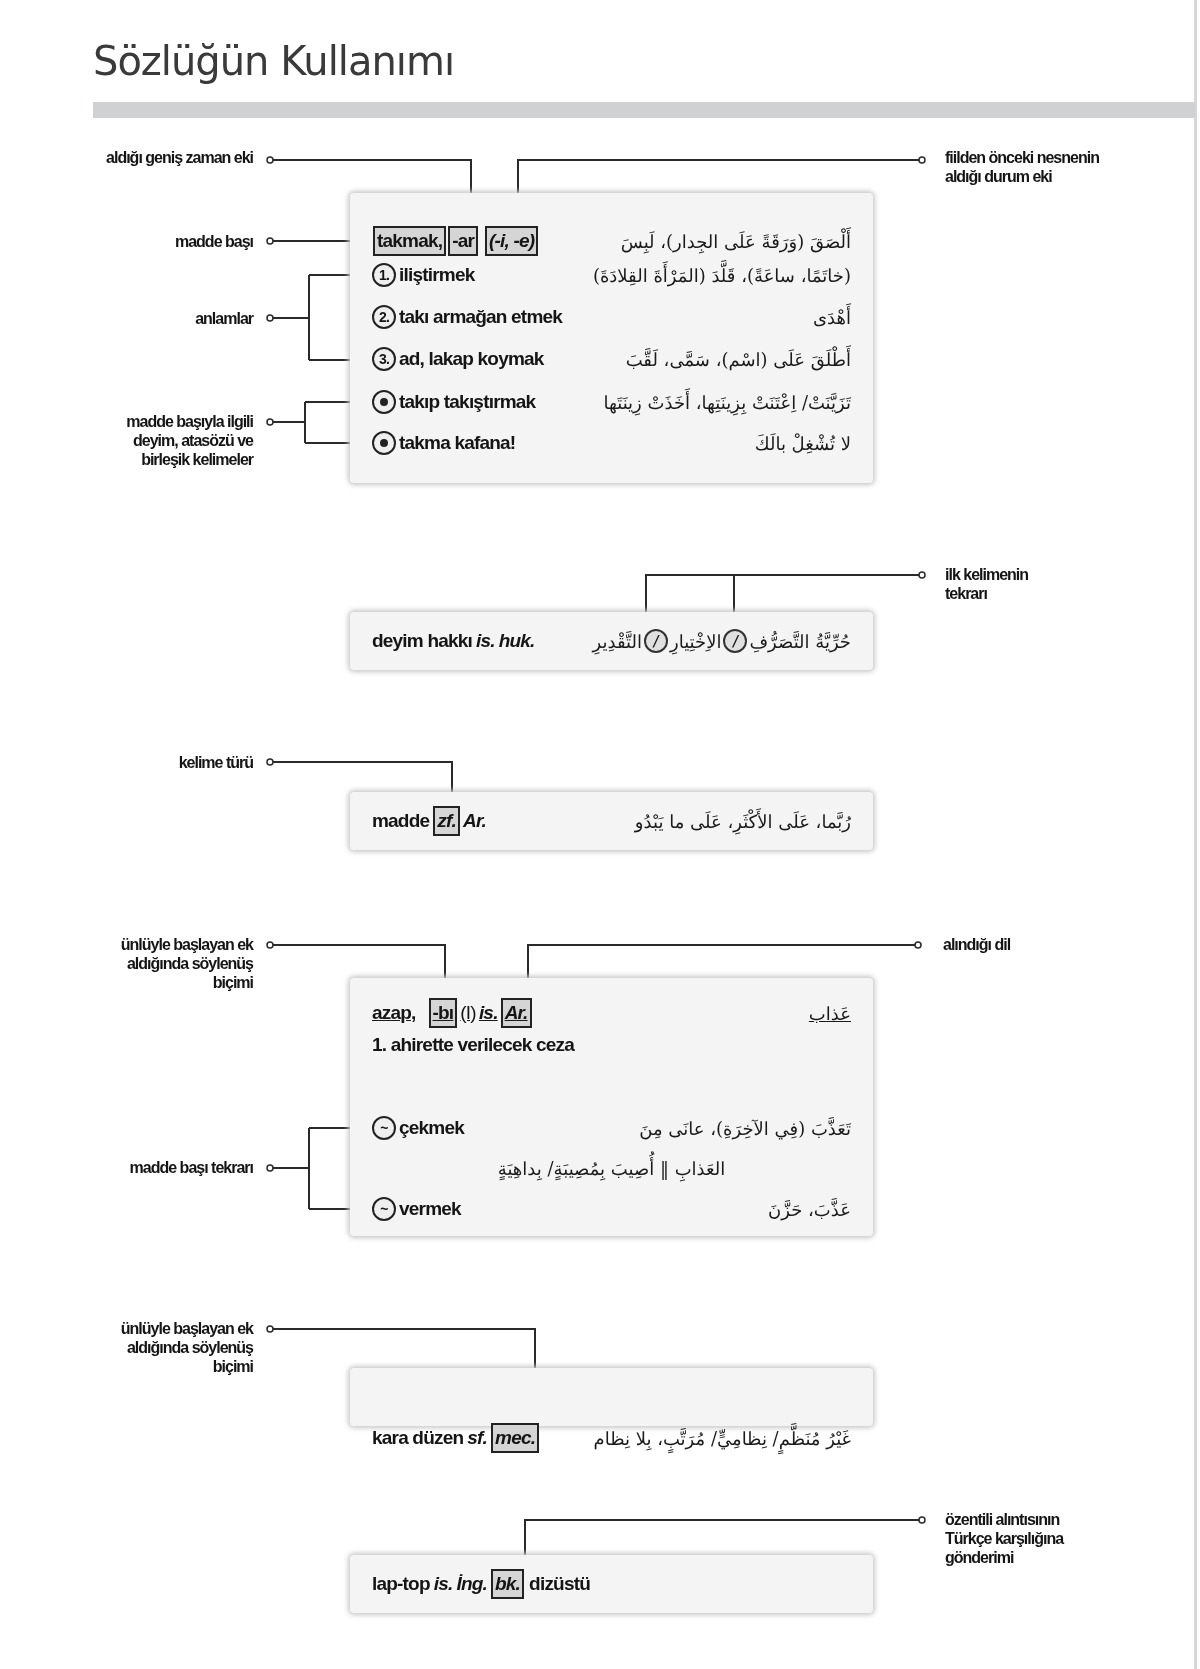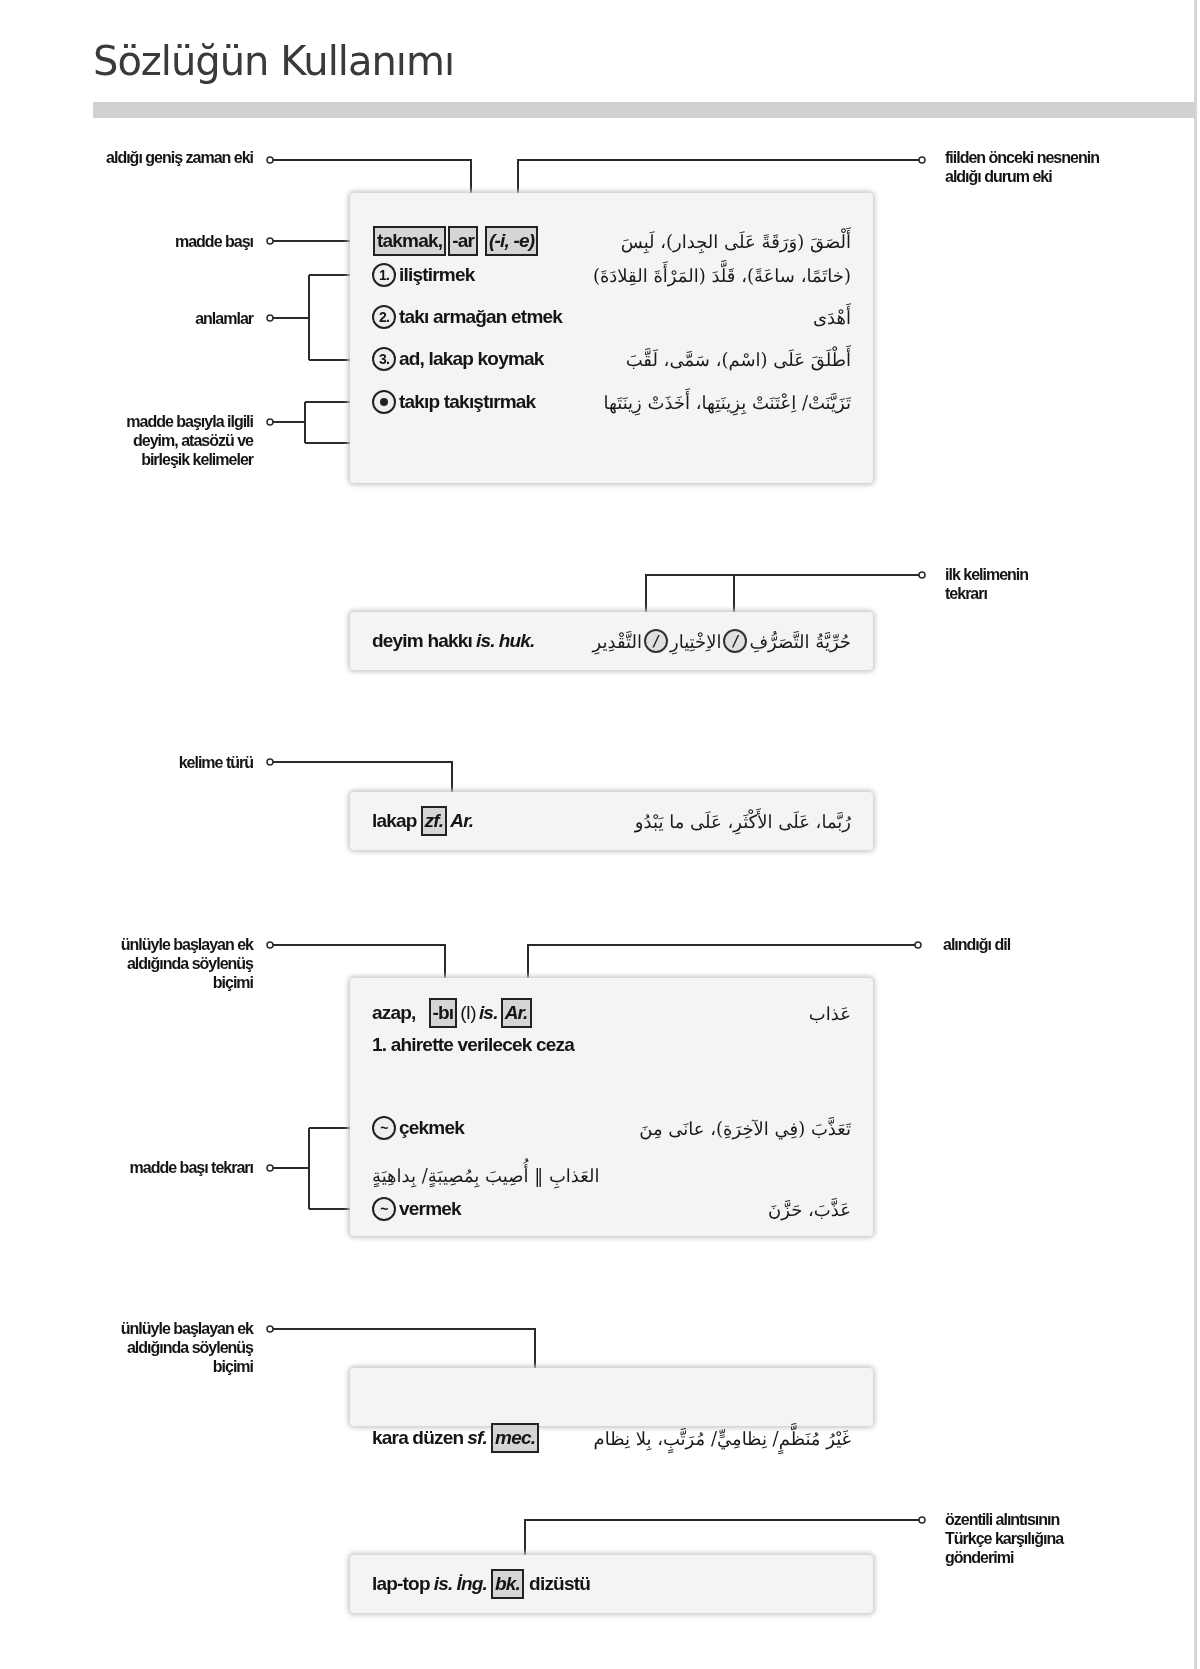--- a/index.html
+++ b/index.html
@@ -119,20 +119,27 @@
       </span>
     <span class="ar">أَطْلَقَ عَلَى (اسْم)، سَمَّى، لَقَّبَ</span>
   </div>
   <div class="row" style="top:194px;">
     <span class="tr">
         <span class="circ dot"></span>
         <span>takıp takıştırmak</span>
       </span>
     <span class="ar">تَزَيَّنَتْ/ اِعْتَنَتْ بِزِينَتِها، أَخَذَتْ زِينَتَها</span>
   </div>
+  <div class="row" style="top:235px;">
+    <span class="tr">
+        <span class="circ dot"></span>
+        <span>takma kafana!</span>
+      </span>
+    <span class="ar">لا تُشْغِلْ بالَكَ</span>
+  </div>
 </div>
 
 <div class="card" style="top:612px;height:58px;">
   <div class="row" style="top:14px;">
     <span class="tr">
       <span>deyim hakkı</span>
       <span class="it" style="margin-left:4px;">is.</span>
       <span class="it" style="margin-left:4px;">huk.</span>
     </span>
     <span class="ar" style="display:flex;align-items:center;gap:2px;">
@@ -141,50 +148,50 @@
       <span>الاِخْتِيارِ</span>
       <span class="slash-circ" style="position:static;">/</span>
       <span>التَّقْدِيرِ</span>
     </span>
   </div>
 </div>
 
 <div class="card" style="top:792px;height:58px;">
   <div class="row" style="top:14px;">
     <span class="tr">
-      <span>lakap</span>
+      <span>madde</span>
       <span class="box it" style="margin-left:4px;">zf.</span>
       <span class="it" style="margin-left:2px;">Ar.</span>
     </span>
     <span class="ar">رُبَّما، عَلَى الأَكْثَرِ، عَلَى ما يَبْدُو</span>
   </div>
 </div>
 
 <div class="card" style="top:978px;height:258px;">
-  <div class="row" style="top:20px;">
+  <div class="row" style="top:20px;text-decoration:underline;">
     <span class="tr">
       <span>azap,</span>
       <span class="box" style="margin-left:13px;">-bı</span>
       <span style="font-weight:normal;margin-left:2px;">(I)</span>
       <span class="it" style="margin-left:3px;">is.</span>
       <span class="box it" style="margin-left:3px;">Ar.</span>
     </span>
     <span class="ar">عَذاب</span>
   </div>
   <div class="row" style="top:52px;">
     <span class="tr">1. ahirette verilecek ceza</span>
   </div>
   <div class="row" style="top:135px;">
     <span class="tr">
         <span class="circ">~</span>
         <span>çekmek</span>
       </span>
     <span class="ar">تَعَذَّبَ (فِي الآخِرَةِ)، عانَى مِنَ</span>
   </div>
-  <div class="row" style="top:182px;justify-content:flex-start;">
+  <div class="row" style="top:175px;justify-content:center;">
     <span class="ar">العَذابِ ‖ أُصِيبَ بِمُصِيبَةٍ/ بِداهِيَةٍ</span>
   </div>
   <div class="row" style="top:216px;">
     <span class="tr">
         <span class="circ">~</span>
         <span>vermek</span>
       </span>
     <span class="ar">عَذَّبَ، حَزَّنَ</span>
   </div>
 </div>

